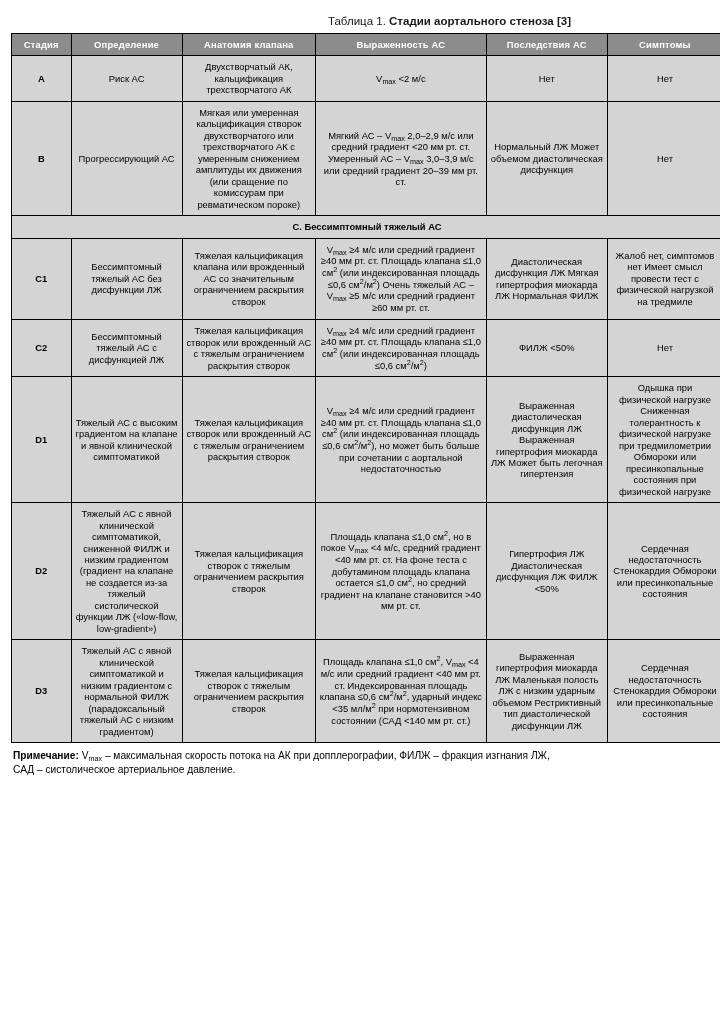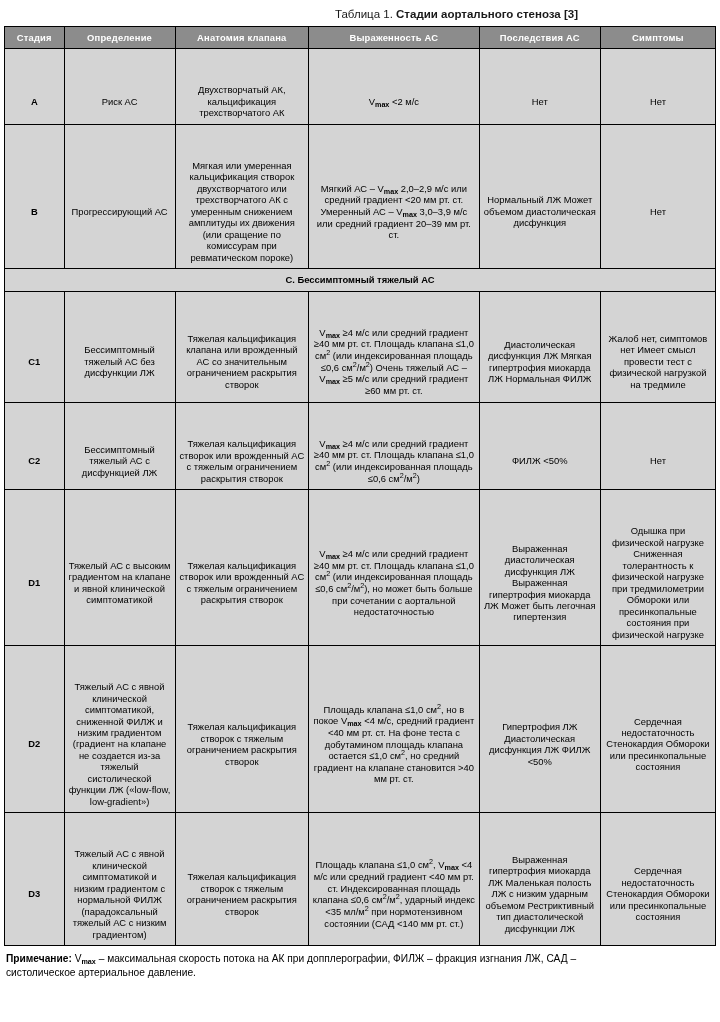--- a/index.html
+++ b/index.html
@@ -8,21 +8,21 @@
     background: #ffffff;
   }
   body {
     width: 720px;
     font-family: "Liberation Sans", sans-serif;
     color: #000000;
   }
   .page {
     width: 584px;
     box-sizing: border-box;
-    padding: 0;
+    padding: 7px;
   }
   .caption {
     text-align: right;
     font-size: 11.5px;
     color: #1a1a1a;
     padding: 8px 6px 6px 0;
   }
   .caption .cap-prefix {
     font-weight: normal;
   }
@@ -63,40 +63,38 @@
     text-align: left;
     font-weight: bold;
     font-size: 10px;
     padding: 5px 6px;
   }
   sub {
     font-size: 7.2px;
     vertical-align: baseline;
     position: relative;
     top: 2px;
-    font-weight: bold;
   }
   sup {
     font-size: 7.2px;
     vertical-align: baseline;
     position: relative;
     top: -4px;
   }
   .note {
     margin: 6px 6px 10px 6px;
     font-size: 10.2px;
     line-height: 1.35;
     text-align: left;
   }
   .note b {
     font-weight: bold;
   }
   .cellblock {
     display: block;
-    margin-top: 30px;
   }
 </style>
 </head>
 <body>
 
 <div class="page">
 
   <div class="caption">
     <span class="cap-prefix">Таблица 1.</span>
     <span class="cap-main">Стадии аортального стеноза [3]</span>

